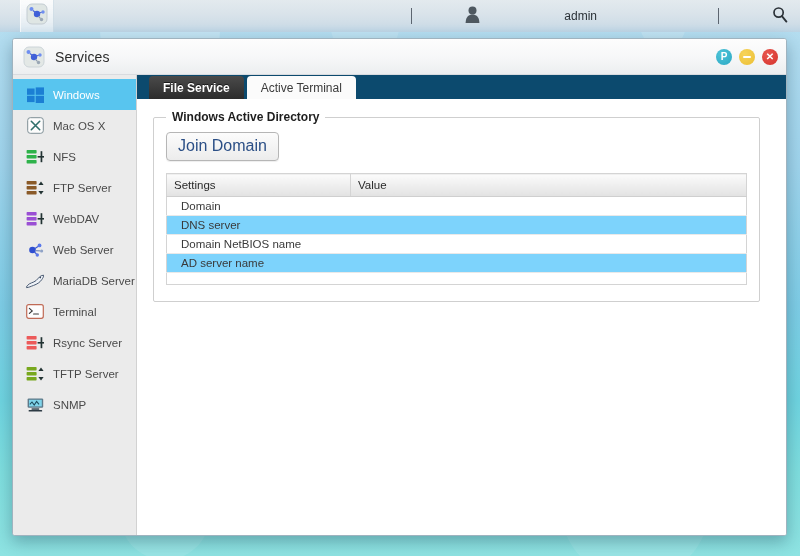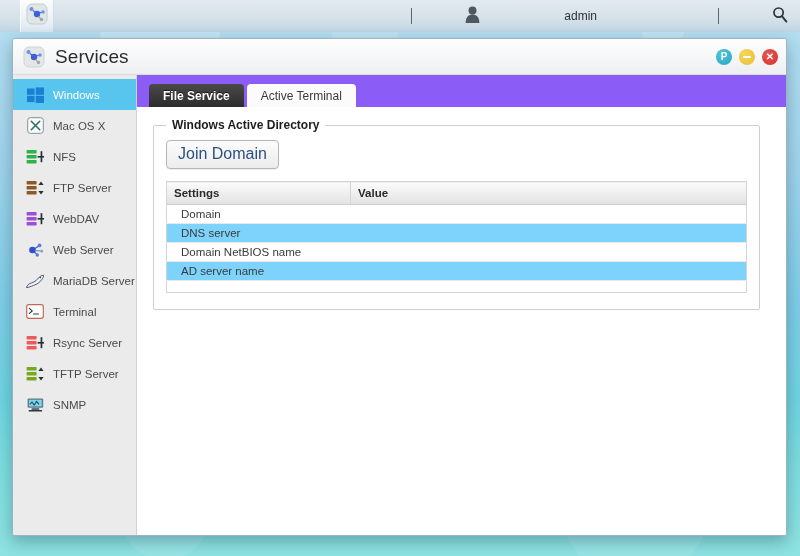--- a/index.html
+++ b/index.html
@@ -47,21 +47,21 @@
     box-shadow: 0 6px 16px rgba(20,50,70,.33);
     overflow: hidden;
   }
   .titlebar {
     height: 36px; position: relative;
     background: linear-gradient(180deg, #fdfdfd 0%, #f6f7f8 55%, #eceef0 100%);
     border-bottom: 1px solid #d8dbdf;
     display: flex; align-items: center;
   }
   .title-icon { width: 22px; height: 22px; margin-left: 10px; }
-  .title-text { font-size: 19px; color: #2b2b2b; margin-left: 10px; letter-spacing: .1px; }
+  .title-text { font-size: 14px; color: #2b2b2b; margin-left: 10px; letter-spacing: .1px; }
   .win-btns { margin-left: auto; margin-right: 8px; display: flex; gap: 7px; align-items: center; }
   .wbtn { width: 16px; height: 16px; border-radius: 50%; position: relative;
           display: flex; align-items: center; justify-content: center;
           font-size: 10px; color: #fff; font-weight: bold; line-height: 1; }
   .wbtn.pin   { background: radial-gradient(circle at 35% 30%, #4fc4d8, #2aa8c4); }
   .wbtn.min   { background: radial-gradient(circle at 35% 30%, #f7d35a, #ebbf33); }
   .wbtn.close { background: radial-gradient(circle at 35% 30%, #e8564f, #d5332c); }
   .wbtn.min::after { content:""; position:absolute; width:8px; height:2px; background:#fff; border-radius:1px; }
 
   .win-body { display: flex; height: 461px; }
@@ -77,21 +77,21 @@
     cursor: default;
   }
   .side-item.active { background: #58c5ef; color: #fff; }
   .side-ico { width: 20px; height: 18px; margin-right: 8px; flex: 0 0 20px;
               display: flex; align-items: center; justify-content: center; }
   .side-ico svg { display: block; }
 
   
   .content { flex: 1; background: #fff; display: flex; flex-direction: column; }
   .tabstrip {
-    height: 32px; background: #8b5cf6; display: flex; align-items: flex-end;
+    height: 24px; background: #0c4a6e; display: flex; align-items: flex-end;
     padding-left: 12px; position: relative;
   }
   .tab {
     height: 23px; padding: 0 14px; display: flex; align-items: center;
     font-size: 12px; border-radius: 4px 4px 0 0; margin-right: 3px;
     font-weight: bold; cursor: default;
   }
   .tab.dark { background: linear-gradient(180deg, #4a4a4a, #2c2c2c); color: #fff;
               text-shadow: 0 -1px 0 rgba(0,0,0,.6); }
   .tab.light { background: #fbfbfb; color: #3b3b3b; font-weight: normal; }
@@ -110,21 +110,21 @@
     display: inline-block; font-size: 16px; color: #2b4f86;
     background: linear-gradient(180deg, #fcfcfc 0%, #ececec 100%);
     border: 1px solid #b6b6b6; border-radius: 4px;
     padding: 4px 11px 5px 11px; cursor: pointer;
     box-shadow: 0 1px 1px rgba(0,0,0,.07);
   }
   table.grid { width: 100%; border-collapse: collapse; margin-top: 12px;
                border: 1px solid #d4d4d4; table-layout: fixed; }
   table.grid th {
     background: linear-gradient(180deg, #fbfbfb 0%, #ededed 55%, #e2e2e2 100%);
-    font-size: 11.5px; font-weight: bold; color: #2a2a2a;
+    font-size: 11.5px; font-weight: normal; color: #2a2a2a;
     text-align: left; padding: 5px 7px; height: 22px;
     border-right: 1px solid #d4d4d4; border-bottom: 1px solid #cfcfcf;
   }
   table.grid th:last-child { border-right: none; }
   table.grid td {
     font-size: 11.5px; color: #3a3a3a; padding: 3px 14px; height: 19px;
     border-bottom: 1px solid #e9e9e9;
   }
   table.grid tr.alt td { background: #7dd3fc; }
   table.grid tr.blank td { height: 12px; border-bottom: none; }

